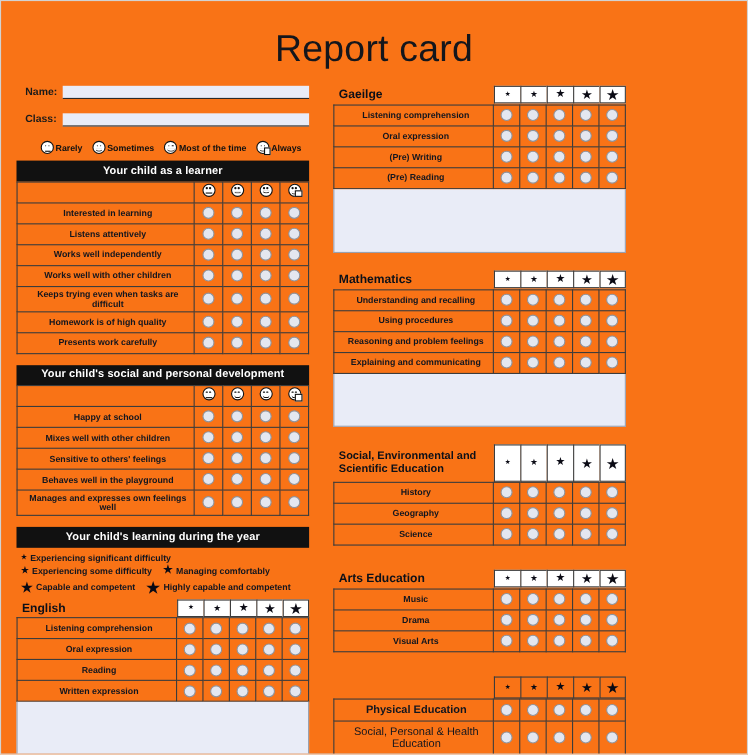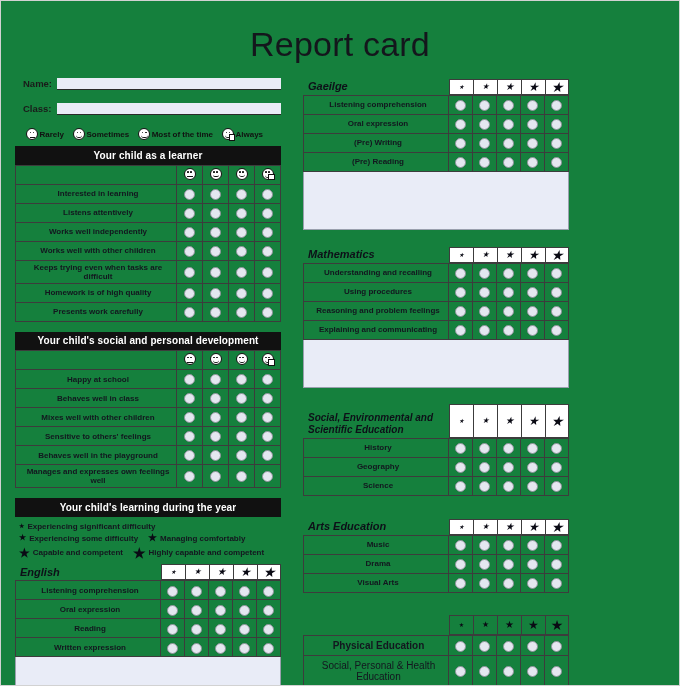--- a/index.html
+++ b/index.html
@@ -4,21 +4,21 @@
 <style>
   * { box-sizing: border-box; margin: 0; padding: 0; }
   html, body {
     width: 680px; height: 686px;
     background: #ffffff;
     font-family: "Liberation Sans", sans-serif;
   }
   .page {
     position: relative;
     width: 680px; height: 686px;
-    background: #15803d;
+    background: #f97316;
     border: 1px solid #d2d2d2;
     overflow: hidden;
   }
 
   
   .title {
     text-align: center;
     font-size: 34px;
     font-weight: 400;
     color: #14161c;
@@ -41,21 +41,21 @@
   .field-label { width: 34px; flex: none; padding-bottom: 1px; }
   .field-input {
     flex: 1; height: 12px;
     background: #e9ecf7;
     border-bottom: 1px solid #2a2a2a;
   }
 
   
   .smiley-legend {
     display: flex; align-items: flex-end;
-    margin: 4px 0 6px 11px;
+    margin: 4px 0 6px 22px;
     font-size: 8px; color: #111; font-weight: 600;
   }
   .smiley-legend .lg-item { display: flex; align-items: center; margin-right: 9px; }
   .smiley-legend .lg-item:last-child { margin-right: 0; }
   .smiley-legend .lg-text { margin-left: 1.5px; }
 
   
   .face {
     width: 12px; height: 12px; flex: none;
     border: 1.2px solid #111; border-radius: 50%;
@@ -127,21 +127,21 @@
   .star-legend .sl-line { display: flex; align-items: center; margin-bottom: 2.5px; }
   .star-legend .sl-item { display: flex; align-items: center; margin-right: 10px; }
   .star-legend .sl-item .st { margin-right: 3px; }
 
   
   .subj-title {
     font-size: 11px; font-weight: 700; color: #0d1018;
     padding: 2px 0 2px 5px; line-height: 1.18;
   }
   .subj-title.small { font-size: 10px; }
-  .subj-head { display: flex; align-items: flex-end; font-style: italic; }
+  .subj-head { display: flex; align-items: center; }
   .subj-head .st-cells { display: flex; flex: none; }
   .subj-head .st-cell {
     width: 24px; flex: none;
     border: 1px solid #3c3c3c; border-right: none;
     display: flex; align-items: center; justify-content: center;
     background: #fff;
   }
   .subj-head .st-cell:last-child { border-right: 1px solid #3c3c3c; }
   .subj-head .title-wrap { flex: 1; display: flex; align-items: center; }
 
@@ -309,27 +309,20 @@
               <td class="hdcell"><span class="face star"><i class="eye l"></i><i class="eye r"></i><b class="mouth"></b></span></td>
             </tr>
             <tr>
               <td class="lbl">Happy at school</td>
               <td class="bub"><span class="bubble"></span></td>
               <td class="bub"><span class="bubble"></span></td>
               <td class="bub"><span class="bubble"></span></td>
               <td class="bub"><span class="bubble"></span></td>
             </tr>
             <tr>
-              <td class="lbl">Behaves well in class</td>
-              <td class="bub"><span class="bubble"></span></td>
-              <td class="bub"><span class="bubble"></span></td>
-              <td class="bub"><span class="bubble"></span></td>
-              <td class="bub"><span class="bubble"></span></td>
-            </tr>
-            <tr>
               <td class="lbl">Mixes well with other children</td>
               <td class="bub"><span class="bubble"></span></td>
               <td class="bub"><span class="bubble"></span></td>
               <td class="bub"><span class="bubble"></span></td>
               <td class="bub"><span class="bubble"></span></td>
             </tr>
             <tr>
               <td class="lbl">Sensitive to others' feelings</td>
               <td class="bub"><span class="bubble"></span></td>
               <td class="bub"><span class="bubble"></span></td>

